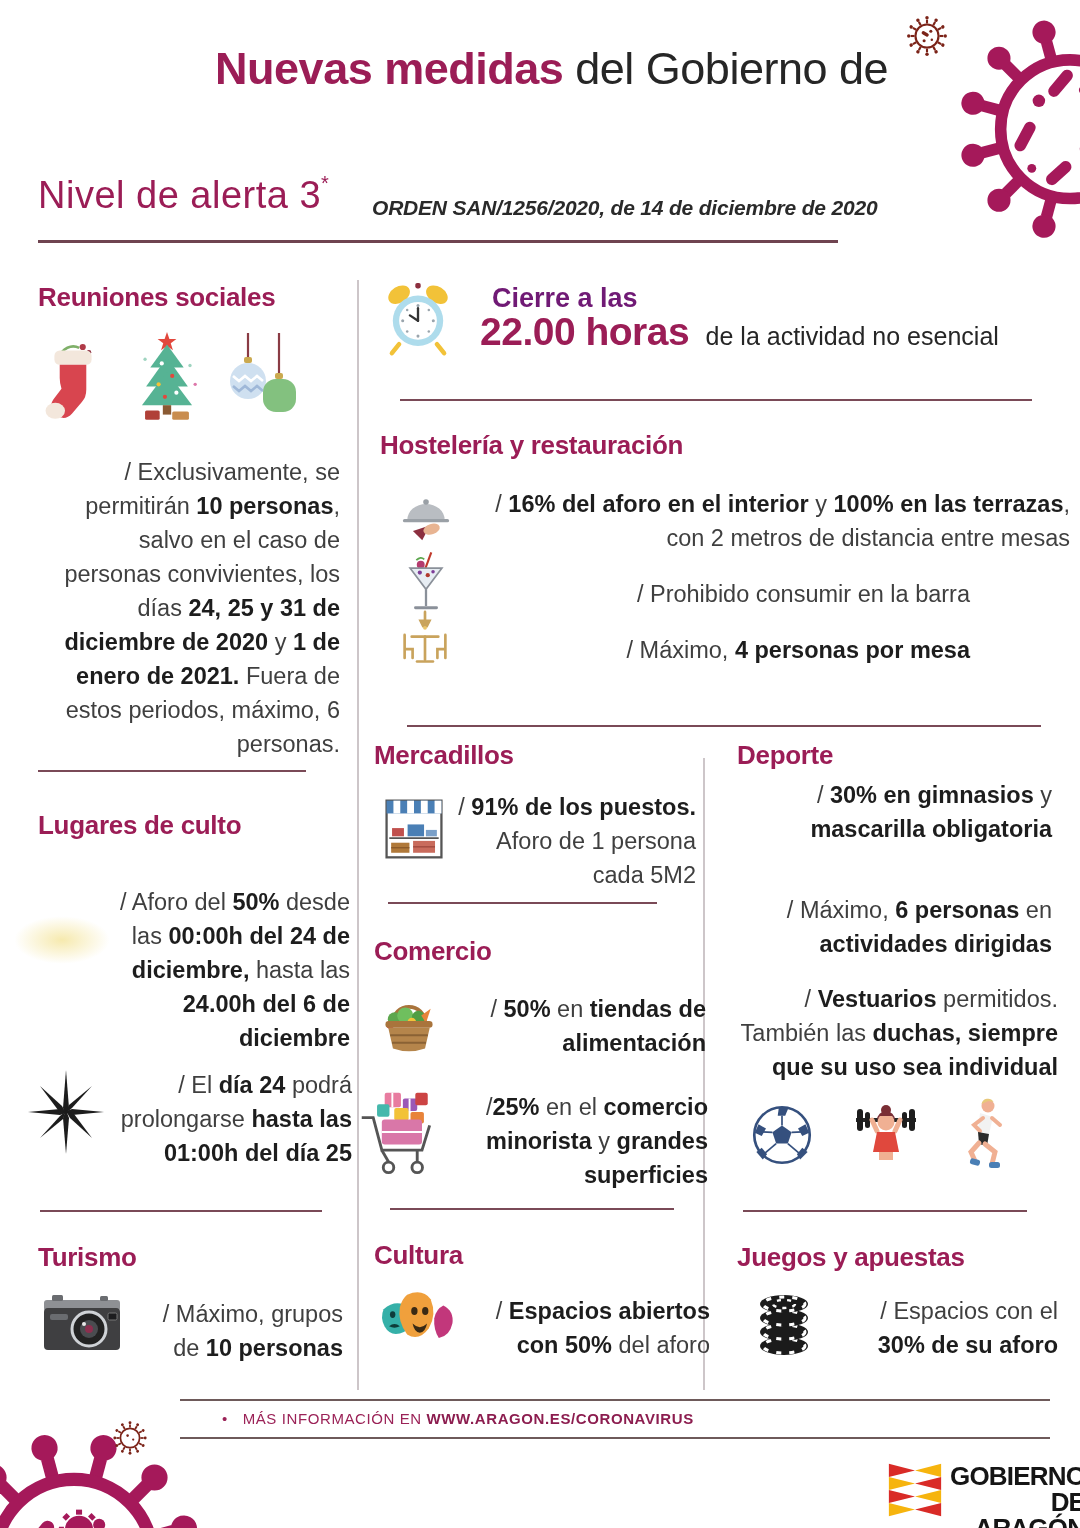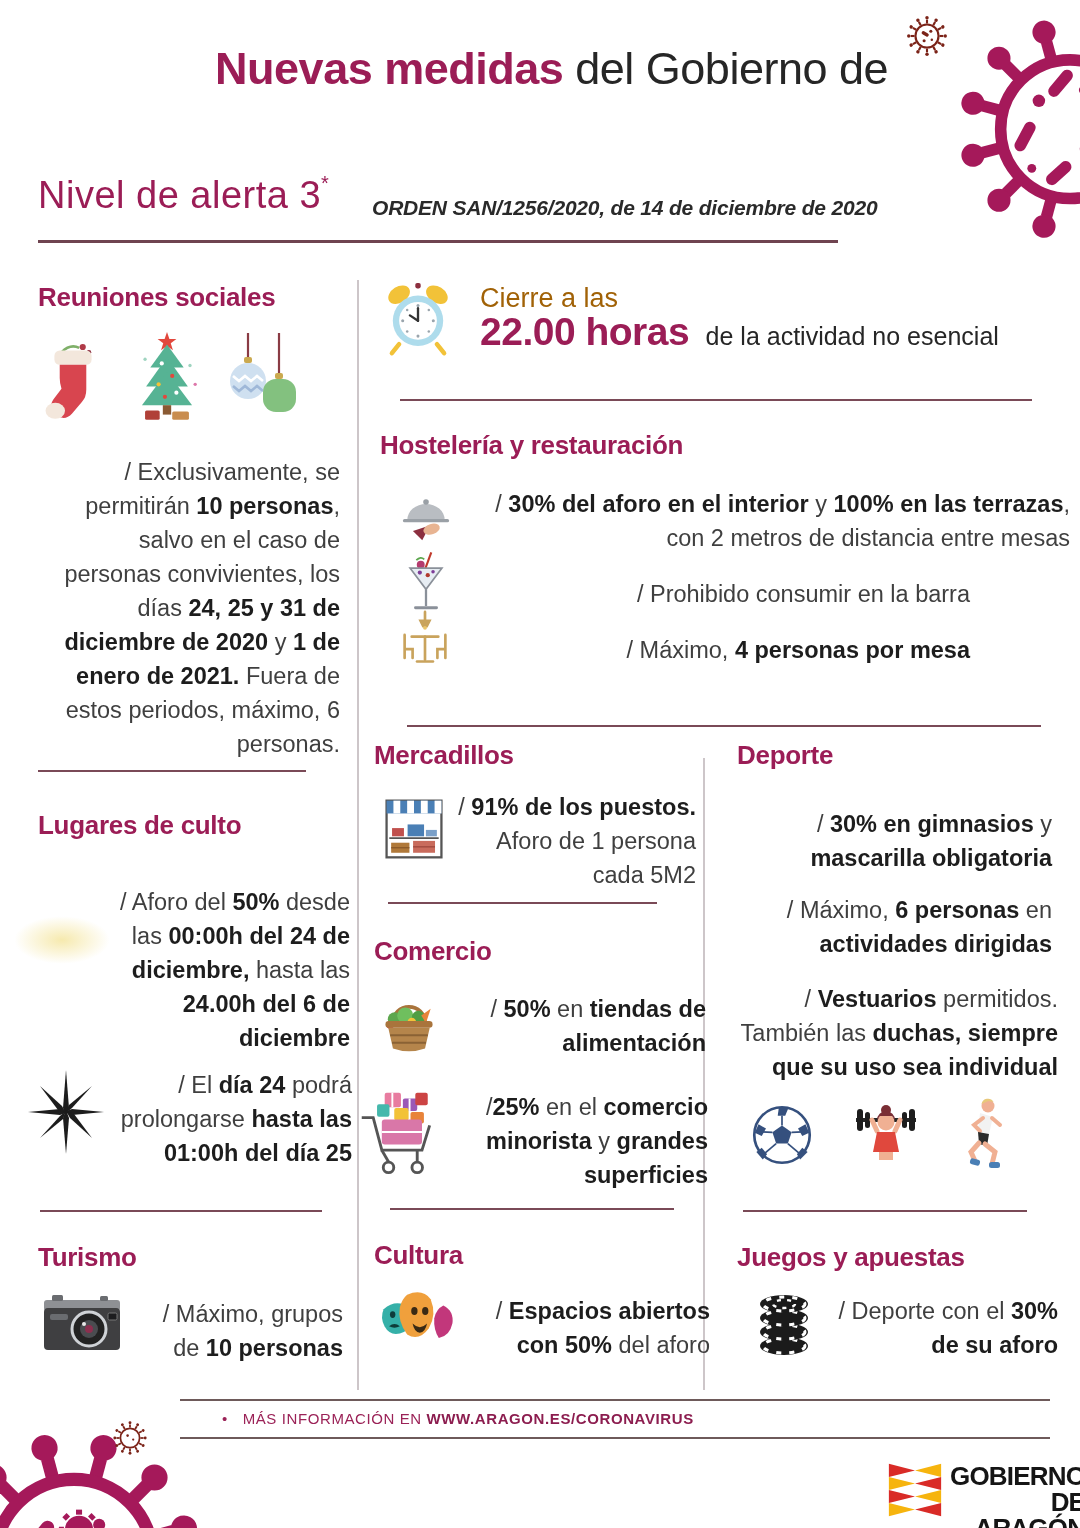--- a/index.html
+++ b/index.html
@@ -10,21 +10,21 @@
   .title{font-size:45px;line-height:58px;color:#262626;font-weight:400;letter-spacing:-0.5px;}
   .title strong{color:var(--accent);font-weight:700;}
   .alert{font-size:38px;color:var(--accent);font-weight:400;letter-spacing:0.5px;}
   .alert sup{font-size:20px;vertical-align:18px;}
   .order{font-size:21px;font-style:italic;font-weight:700;color:#2a2a2a;letter-spacing:-0.2px;}
   .sec-title{font-size:26px;font-weight:700;color:var(--accent);letter-spacing:-0.3px;}
   .rich{font-size:23.5px;line-height:34px;color:var(--body);}
   .rich strong{color:var(--ink);font-weight:700;}
   .hline{position:absolute;height:2px;background:#7a4a57;}
   .vline{position:absolute;width:2px;background:#cdc6c9;}
-  .closure-intro{font-size:27px;font-weight:400;color:#a16207;}
+  .closure-intro{font-size:27px;font-weight:700;color:#701a75;margin-left:12px;}
   .closure-time{font-size:39px;font-weight:700;color:var(--accent);letter-spacing:-0.5px;}
   .closure-detail{font-size:25px;font-weight:400;color:#262626;}
   .foot-info{font-size:15px;letter-spacing:0.6px;color:#9b2257;font-weight:400;}
   .foot-info b{color:#8c1d4f;font-weight:700;}
   .logo-text{font-size:26px;line-height:26px;font-weight:700;color:#151515;letter-spacing:-0.8px;}
   .glow{background:radial-gradient(ellipse at center, rgba(240,219,120,0.6) 0%, rgba(240,219,120,0) 70%);}
   svg{display:block;}
 </style>
 </head>
 <body>
@@ -292,21 +292,21 @@
 
   <div class="abs sec-title" style="left:380px;top:430px">Hostelería y restauración</div>
 
   <svg class="abs" style="left:398px;top:488px" width="56" height="58" viewBox="0 0 60 62">
     <path d="M10 34 a20 17 0 0 1 40 0 z" fill="#b9bdc2"></path>
     <circle cx="30" cy="15" r="3" fill="#9aa0a6"></circle>
     <line x1="7" y1="35" x2="53" y2="35" stroke="#9aa0a6" stroke-width="3.5" stroke-linecap="round"></line>
     <polygon points="16,46 34,40 26,56" fill="#8c2f3f"></polygon>
     <ellipse cx="36" cy="44" rx="9" ry="5.5" fill="#e8b492" transform="rotate(-18 36 44)"></ellipse>
   </svg>
-  <div class="abs rich" style="left:470px;top:487px;width:600px"><span>/ </span><strong>30% del aforo en el interior</strong><span> y </span><strong>100% en las terrazas</strong><span>, con 2 metros de distancia entre mesas</span></div>
+  <div class="abs rich" style="left:470px;top:487px;width:600px"><span>/ </span><strong>16% del aforo en el interior</strong><span> y </span><strong>100% en las terrazas</strong><span>, con 2 metros de distancia entre mesas</span></div>
 
   <svg class="abs" style="left:404px;top:548px" width="44" height="72" viewBox="0 0 50 78">
     <line x1="31" y1="3" x2="24" y2="22" stroke="#c0392b" stroke-width="2.4"></line>
     <circle cx="19" cy="17" r="4.5" fill="#b43b6e"></circle>
     <path d="M14 12 q5 -5 9 -1" stroke="#5da74e" stroke-width="2" fill="none"></path>
     <polygon points="7,21 43,21 25,45" fill="#e7edf3" stroke="#8a9099" stroke-width="2"></polygon>
     <circle cx="18" cy="26" r="2.4" fill="#7d3c98"></circle>
       <circle cx="27" cy="29" r="2.4" fill="#b03a2e"></circle>
       <circle cx="33" cy="25" r="2" fill="#7d3c98"></circle>
     <line x1="25" y1="45" x2="25" y2="64" stroke="#8a9099" stroke-width="2.6"></line>
@@ -398,21 +398,21 @@
     <path d="M30 10 q17 -7 26 5 q7 17 -2 32 q-11 15 -24 7 q-11 -15 -8 -30 q2 -9 8 -14 z" fill="#f0a03c"></path>
     <ellipse cx="38" cy="28" rx="3.5" ry="4.5" fill="#3a2a14"></ellipse>
     <ellipse cx="50" cy="28" rx="3.5" ry="4.5" fill="#3a2a14"></ellipse>
     <path d="M36 42 q8 8 16 0 q-2 10 -8 10 q-6 0 -8 -10 z" fill="#3a2a14"></path>
     <ellipse cx="14" cy="32" rx="3" ry="3.8" fill="#0e3d3a"></ellipse>
     <path d="M10 45 q6 -5 12 0 q-6 3 -12 0 z" fill="#0e3d3a"></path>
   </svg>
   <div class="abs rich" style="left:468px;top:1294px;width:242px"><span>/ </span><strong>Espacios abiertos con 50%</strong><span> del aforo</span></div>
 
   <div class="abs sec-title" style="left:737px;top:740px">Deporte</div>
-  <div class="abs rich" style="left:740px;top:807px;width:312px"><span>/ </span><strong>30% en gimnasios</strong><span> y </span><strong>mascarilla obligatoria</strong></div>
+  <div class="abs rich" style="left:740px;top:778px;width:312px"><span>/ </span><strong>30% en gimnasios</strong><span> y </span><strong>mascarilla obligatoria</strong></div>
   <div class="abs rich" style="left:740px;top:893px;width:312px"><span>/ Máximo, </span><strong>6 personas</strong><span> en </span><strong>actividades dirigidas</strong></div>
   <div class="abs rich" style="left:740px;top:982px;width:318px"><span>/ </span><strong>Vestuarios</strong><span> permitidos. También las </span><strong>duchas, siempre que su uso sea individual</strong></div>
 
   <svg class="abs" style="left:750px;top:1103px" width="64" height="64" viewBox="0 0 60 60">
     <circle cx="30" cy="30" r="26" fill="#ffffff" stroke="#35507e" stroke-width="2.5"></circle>
     <polygon points="30,21 39,27.5 35.5,38 24.5,38 21,27.5" fill="#35507e"></polygon>
     <polygon points="27,4.5 36,4.8 33,12 26,12" fill="#35507e"></polygon>
     <polygon points="52,20 55.5,28 49,31 45,24" fill="#35507e"></polygon>
     <polygon points="44,48 49,42 54,46 47,53" fill="#35507e"></polygon>
     <polygon points="11,42 16,48 12,53 6,46" fill="#35507e"></polygon>
@@ -463,21 +463,21 @@
       <ellipse cx="32" cy="58" rx="21" ry="7" fill="none" stroke="#fff" stroke-width="3" stroke-dasharray="5 8"></ellipse>
       <ellipse cx="32" cy="44" rx="24" ry="9" fill="#1b1b1b"></ellipse>
       <ellipse cx="32" cy="44" rx="21" ry="7" fill="none" stroke="#fff" stroke-width="3" stroke-dasharray="5 8"></ellipse>
       <ellipse cx="32" cy="30" rx="24" ry="9" fill="#1b1b1b"></ellipse>
       <ellipse cx="32" cy="30" rx="21" ry="7" fill="none" stroke="#fff" stroke-width="3" stroke-dasharray="5 8"></ellipse>
       <ellipse cx="32" cy="16" rx="24" ry="9" fill="#1b1b1b"></ellipse>
       <ellipse cx="32" cy="16" rx="21" ry="7" fill="none" stroke="#fff" stroke-width="3" stroke-dasharray="5 8"></ellipse>
       <ellipse cx="32" cy="16" rx="11" ry="4" fill="none" stroke="#fff" stroke-width="2.4" stroke-dasharray="4 6"></ellipse>
     </g>
   </svg>
-  <div class="abs rich" style="left:836px;top:1294px;width:222px"><span>/ Deporte con el </span><strong>30% de su aforo</strong></div>
+  <div class="abs rich" style="left:836px;top:1294px;width:222px"><span>/ Espacios con el </span><strong>30% de su aforo</strong></div>
 
   <div class="hline" style="left:180px;top:1399px;width:870px;background:#6e5a5a"></div>
   <div class="abs foot-info" style="left:222px;top:1410px">
     <span>•</span>
     <span style="margin-left:10px">MÁS INFORMACIÓN EN </span><b>WWW.ARAGON.ES/CORONAVIRUS</b>
   </div>
   <div class="hline" style="left:180px;top:1437px;width:870px;background:#6e5a5a"></div>
 
   <svg class="abs" style="left:886px;top:1462px" width="58" height="56" viewBox="0 0 60 60">
     <g>

